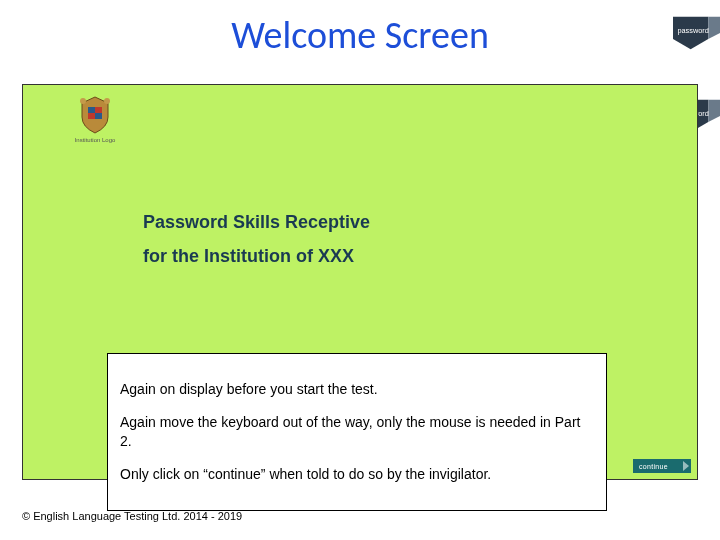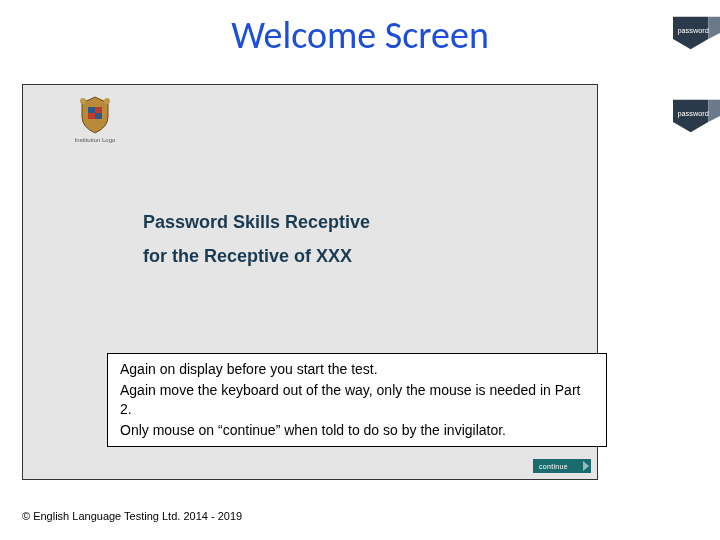--- a/index.html
+++ b/index.html
@@ -26,24 +26,24 @@
     width: 47px;
     height: 44px;
   }
   .brand-badge.top { top: 11px; right: 0; }
   .brand-badge.mid { top: 94px; right: 0; }
   .brand-badge svg { width: 100%; height: 100%; }
   .content-frame {
     position: absolute;
     left: 22px;
     top: 84px;
-    width: 576px;
+    width: 676px;
     height: 396px;
     border: 1px solid #333;
-    background: #e5e5e5;
+    background: #bef264;
   }
   .inst-logo {
     position: absolute;
     left: 46px;
     top: 8px;
     width: 52px;
     text-align: center;
   }
   .inst-logo .crest {
     width: 42px;
@@ -66,29 +66,29 @@
     font-size: 18px;
     line-height: 1.9;
     font-family: Arial, sans-serif;
   }
   .note-box {
     position: absolute;
     left: 84px;
     top: 268px;
     width: 500px;
     border: 1.5px solid #000;
-    padding: 6px 12px;
+    padding: 26px 12px;
     font-family: Arial, sans-serif;
     font-size: 14px;
     color: #000;
     background: #fff;
     line-height: 1.35;
   }
   .note-box p { margin: 0; }
-  .note-box p + p { margin-top: 2px; }
+  .note-box p + p { margin-top: 14px; }
   .continue-btn {
     position: absolute;
     right: 6px;
     bottom: 6px;
     width: 58px;
     height: 14px;
     background: #1a6b6e;
     color: #fff;
     font-size: 7px;
     display: flex;
@@ -145,27 +145,27 @@
         <rect x="21" y="20" width="7" height="6" fill="#2a5a8a"></rect>
         <circle cx="9" cy="8" r="3" fill="#c49a4a"></circle>
         <circle cx="33" cy="8" r="3" fill="#c49a4a"></circle>
       </svg>
     </div>
     <div class="inst-caption">Institution Logo</div>
   </div>
 
   <div class="headline">
     <div>Password Skills Receptive</div>
-    <div>for the Receptive of XXX</div>
+    <div>for the Institution of XXX</div>
   </div>
 
   <div class="note-box">
     <p>Again on display before you start the test.</p>
     <p>Again move the keyboard out of the way, only the mouse is needed in Part 2.</p>
-    <p>Only mouse on “continue” when told to do so by the invigilator.</p>
+    <p>Only click on “continue” when told to do so by the invigilator.</p>
   </div>
 
   <div class="continue-btn">
     <span>continue</span>
     <span class="arrow"></span>
   </div>
 
 </div>
 
 <div class="footer">© English Language Testing Ltd. 2014 - 2019</div>

